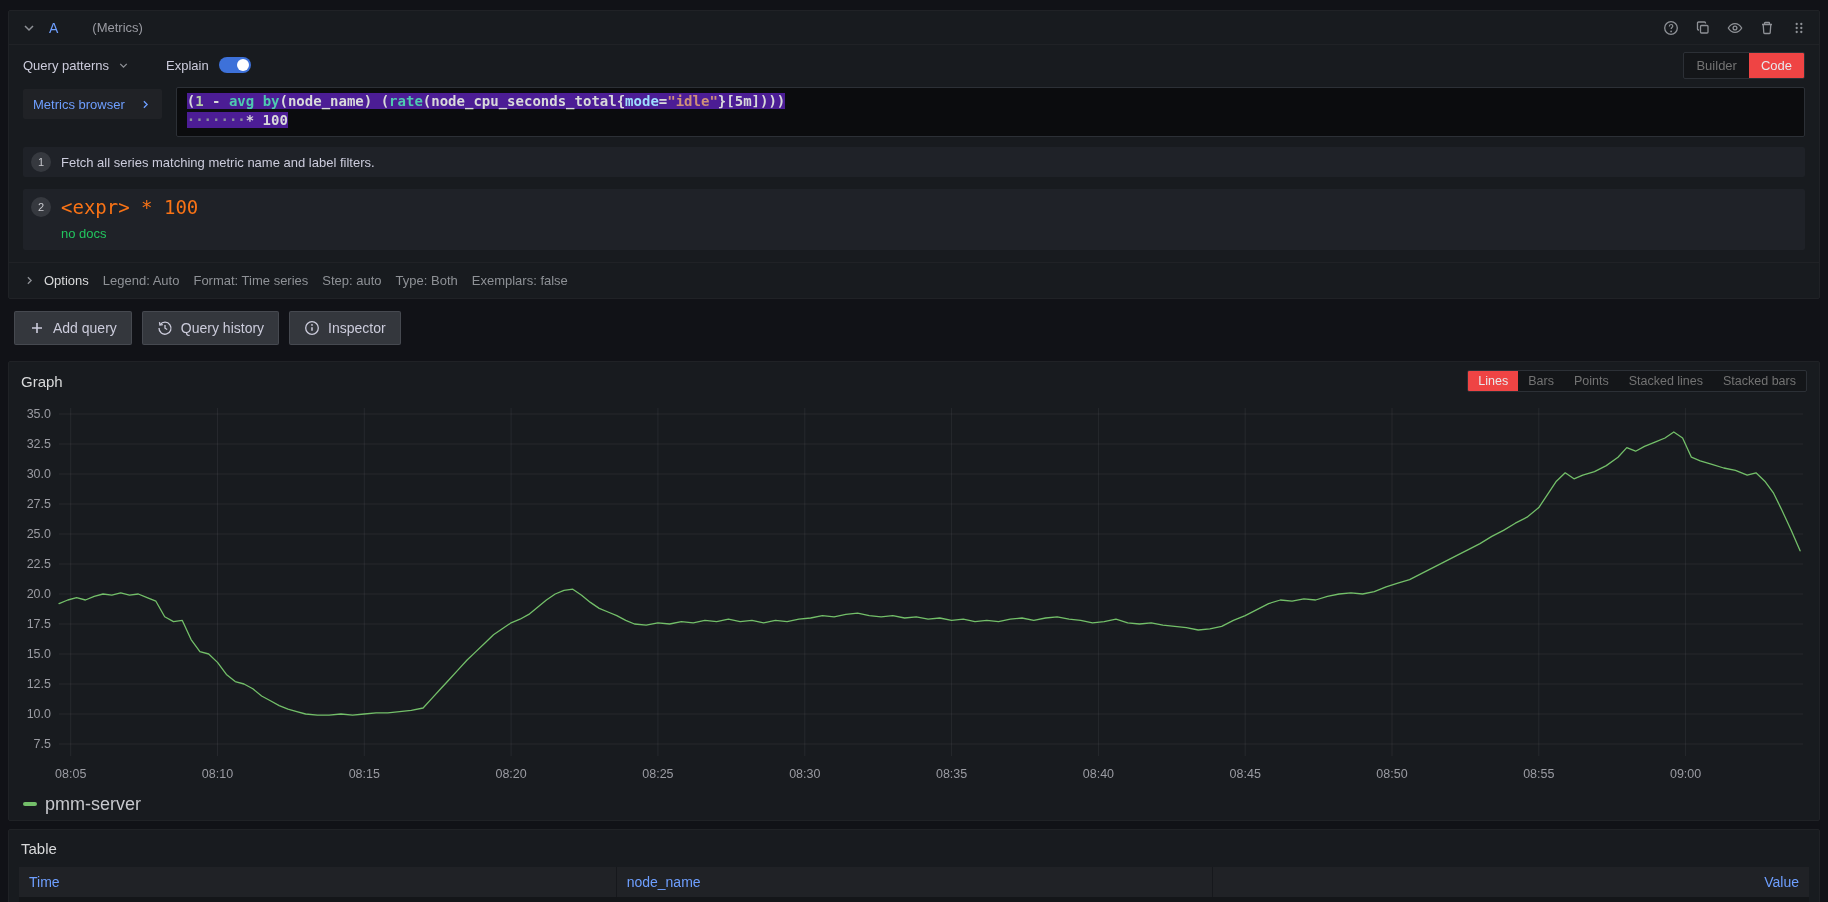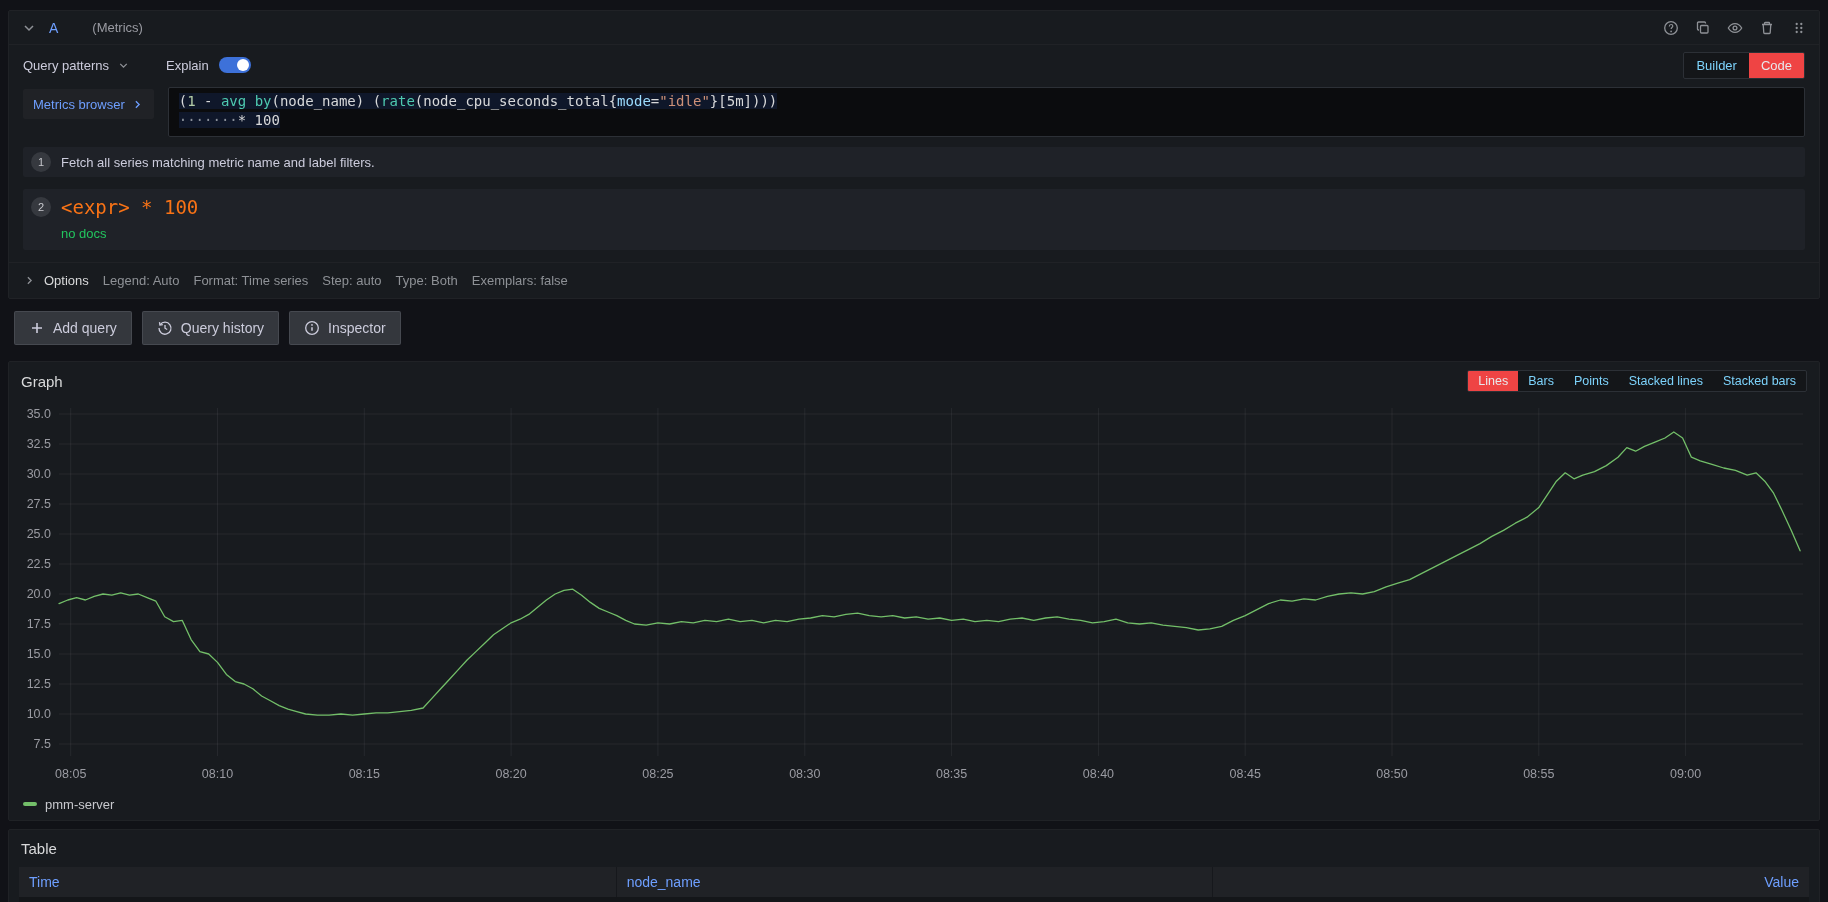--- a/index.html
+++ b/index.html
@@ -34,37 +34,37 @@
     position:relative; cursor:pointer;
   }
   .toggle .knob {
     position:absolute; top:2px; right:2px; width:12px; height:12px;
     border-radius:50%; background:#ffffff;
   }
   .segmented {
     margin-left:auto; display:flex; border:1px solid #2c3036; border-radius:2px;
     background:#141619; overflow:hidden;
   }
-  .seg { padding:5px 12px; color:#7dd3fc; cursor:pointer; font-size:13px; }
+  .seg { padding:5px 12px; color:#737373; cursor:pointer; font-size:13px; }
   .seg.active { background:#ef4444; color:#e8e8ec; }
 
   .q-editor-row { display:flex; gap:14px; margin:2px 14px 10px; align-items:flex-start; }
   .metrics-browser {
     background:#202226; color:#6e9fff; height:30px; padding:0 10px;
-    display:inline-flex; align-items:center; gap:6px; border-radius:2px;
+    display:inline-flex; align-items:center; gap:14px; border-radius:2px;
     cursor:pointer; flex:none; margin-top:2px;justify-content:center;
   }
   .metrics-browser .icon { color:#6e9fff; }
   .code-editor {
     flex:1; background:#0b0c0e; border:1px solid #2c3036; border-radius:2px;
     padding:4px 10px; font-family:"DejaVu Sans Mono", monospace; font-size:14px;
     line-height:19px; min-height:50px; cursor:text;
   }
   .code-line { white-space:pre; }
-  .sel-span { background:#0f172a; }
+  .sel-span { background:#4c1d95;font-weight:bold; }
   .tok.plain { color:#d8d9da; }
   .tok.fn    { color:#4ec9b0; }
   .tok.attr  { color:#9cdcfe; }
   .tok.str   { color:#ce9178; }
   .tok.num   { color:#b5cea8; }
   .tok.ws    { color:#8a909a; }
 
   .explain-step {
     margin:10px 14px 0; background:#1f2228; border-radius:2px;
     padding:5px 8px; display:flex; align-items:center; gap:10px;
@@ -103,21 +103,21 @@
   .panel-title { font-size:15px; font-weight:500; color:#d8d9da; }
   .modes .seg { padding:3px 10px; font-size:12.5px; }
 
   .chart-svg { display:block; }
   .chart-svg .grid { stroke:rgba(204,204,220,0.08); stroke-width:1; }
   .chart-svg .tick { fill:#9a9ba2; font-size:12.5px; font-family:"Liberation Sans", sans-serif; }
   .chart-svg .ylab { text-anchor:end; }
 
   .legend { display:flex; align-items:center; gap:8px; margin-top:2px; height:20px; padding-left:4px; cursor:pointer; }
   .legend-swatch { width:14px; height:4px; border-radius:2px; background:#73bf69; }
-  .legend-label { color:#c7c8cd; font-size:13px; }
+  .legend-label { color:#c7c8cd; font-size:18px; }
 
   .table-panel { margin-top:8px; padding:6px 10px 0; height:140px; }
   .table-title { font-size:15px; font-weight:500; color:#d8d9da; padding:4px 2px 0; }
   .table-header { display:grid; grid-template-columns:1fr 1fr 1fr; background:#202226; margin-top:10px; }
   .th { padding:7px 10px; color:#6e9fff; font-size:14px; cursor:pointer; }
   .th + .th { border-left:1px solid #16181c; }
   .th.value { text-align:right; }
   .table-row-stub { height:14px; background:#141619; }
 </style>
 </head>

